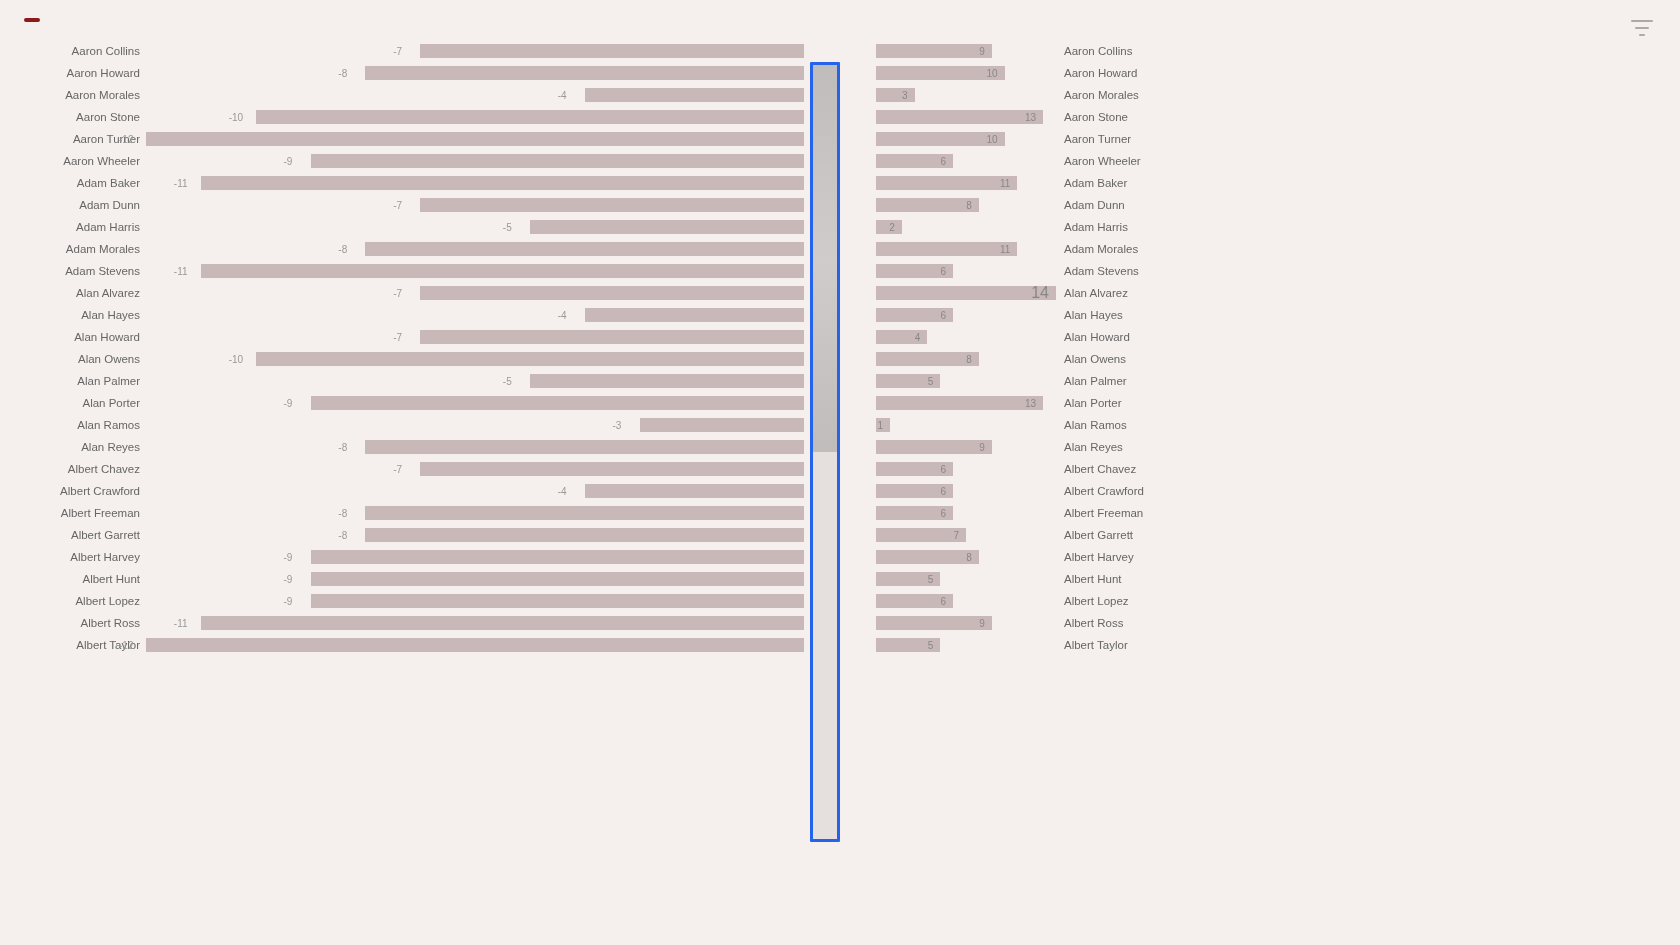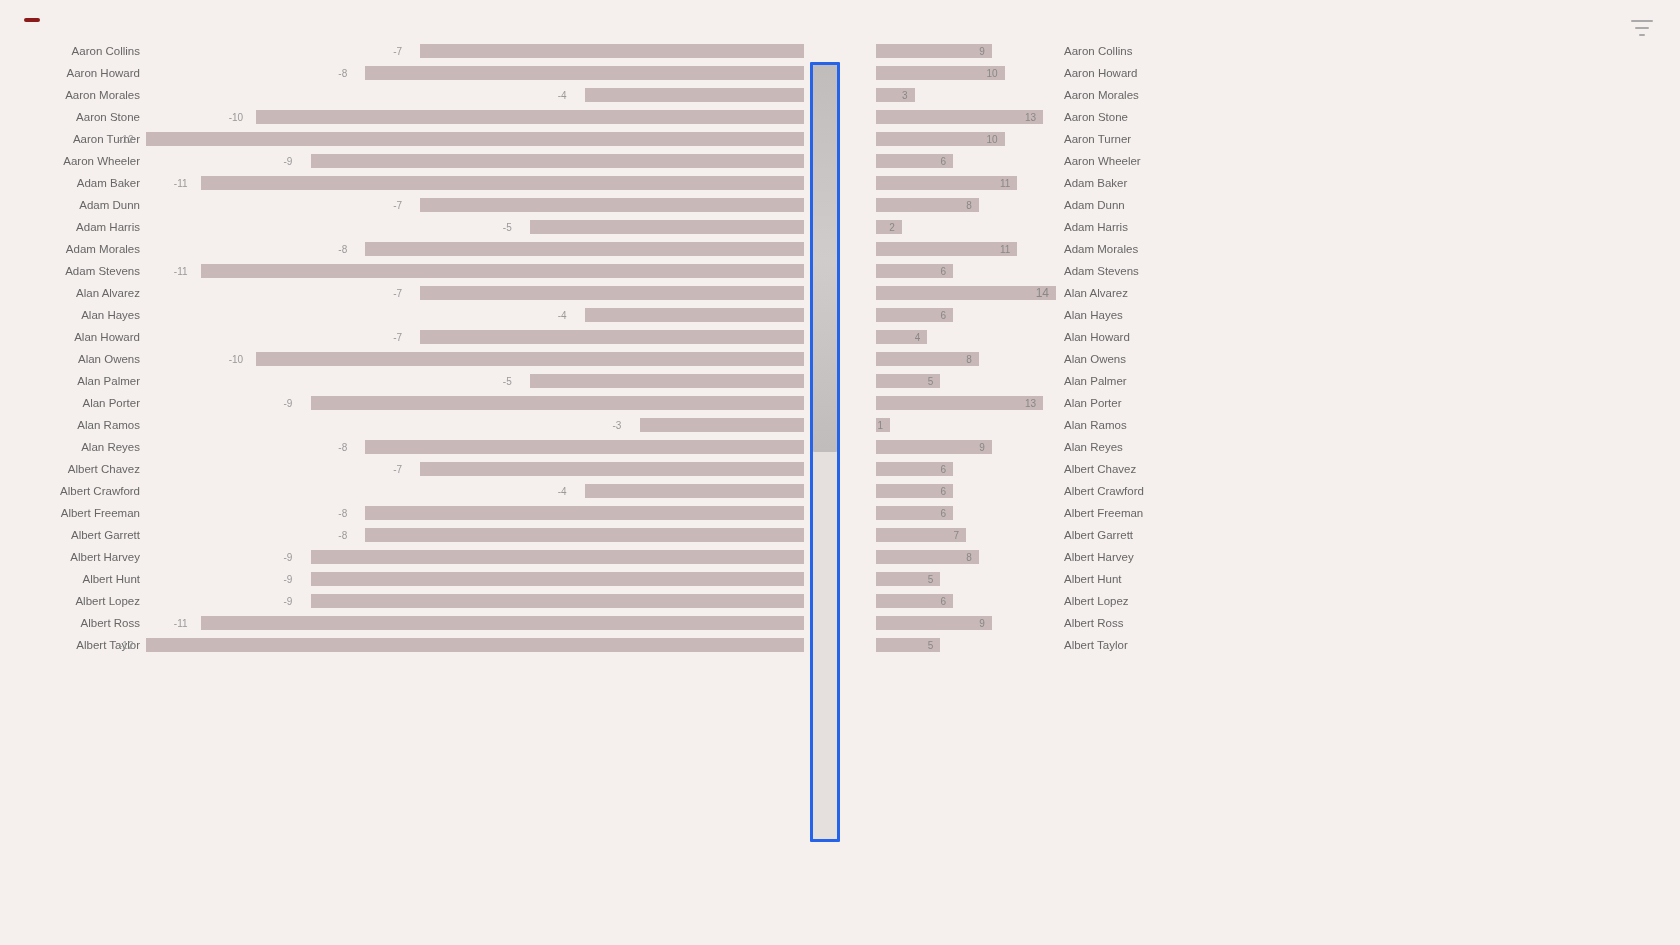--- a/index.html
+++ b/index.html
@@ -369,21 +369,21 @@
                 <span class="val-label" style="position: absolute; right: 4px; font-size: 10px; color: rgb(136, 136, 136);">11</span>
               </div>
             </div>
             <div class="bar-item">
               <div class="actual-bar" style="width: 42.8571%; min-width: 0px;">
                 <span class="val-label" style="position: absolute; right: 4px; font-size: 10px; color: rgb(136, 136, 136);">6</span>
               </div>
             </div>
             <div class="bar-item">
               <div class="actual-bar" style="width: 100%; min-width: 0px;">
-                <span class="val-label" style="position: absolute; right: 4px; font-size: 12px; color: rgb(136, 136, 136);">14</span>
+                <span class="val-label" style="position: absolute; right: 4px; font-size: 16px; color: rgb(136, 136, 136);">14</span>
               </div>
             </div>
             <div class="bar-item">
               <div class="actual-bar" style="width: 42.8571%; min-width: 0px;">
                 <span class="val-label" style="position: absolute; right: 4px; font-size: 10px; color: rgb(136, 136, 136);">6</span>
               </div>
             </div>
             <div class="bar-item">
               <div class="actual-bar" style="width: 28.5714%; min-width: 0px;">
                 <span class="val-label" style="position: absolute; right: 4px; font-size: 10px; color: rgb(136, 136, 136);">4</span>

